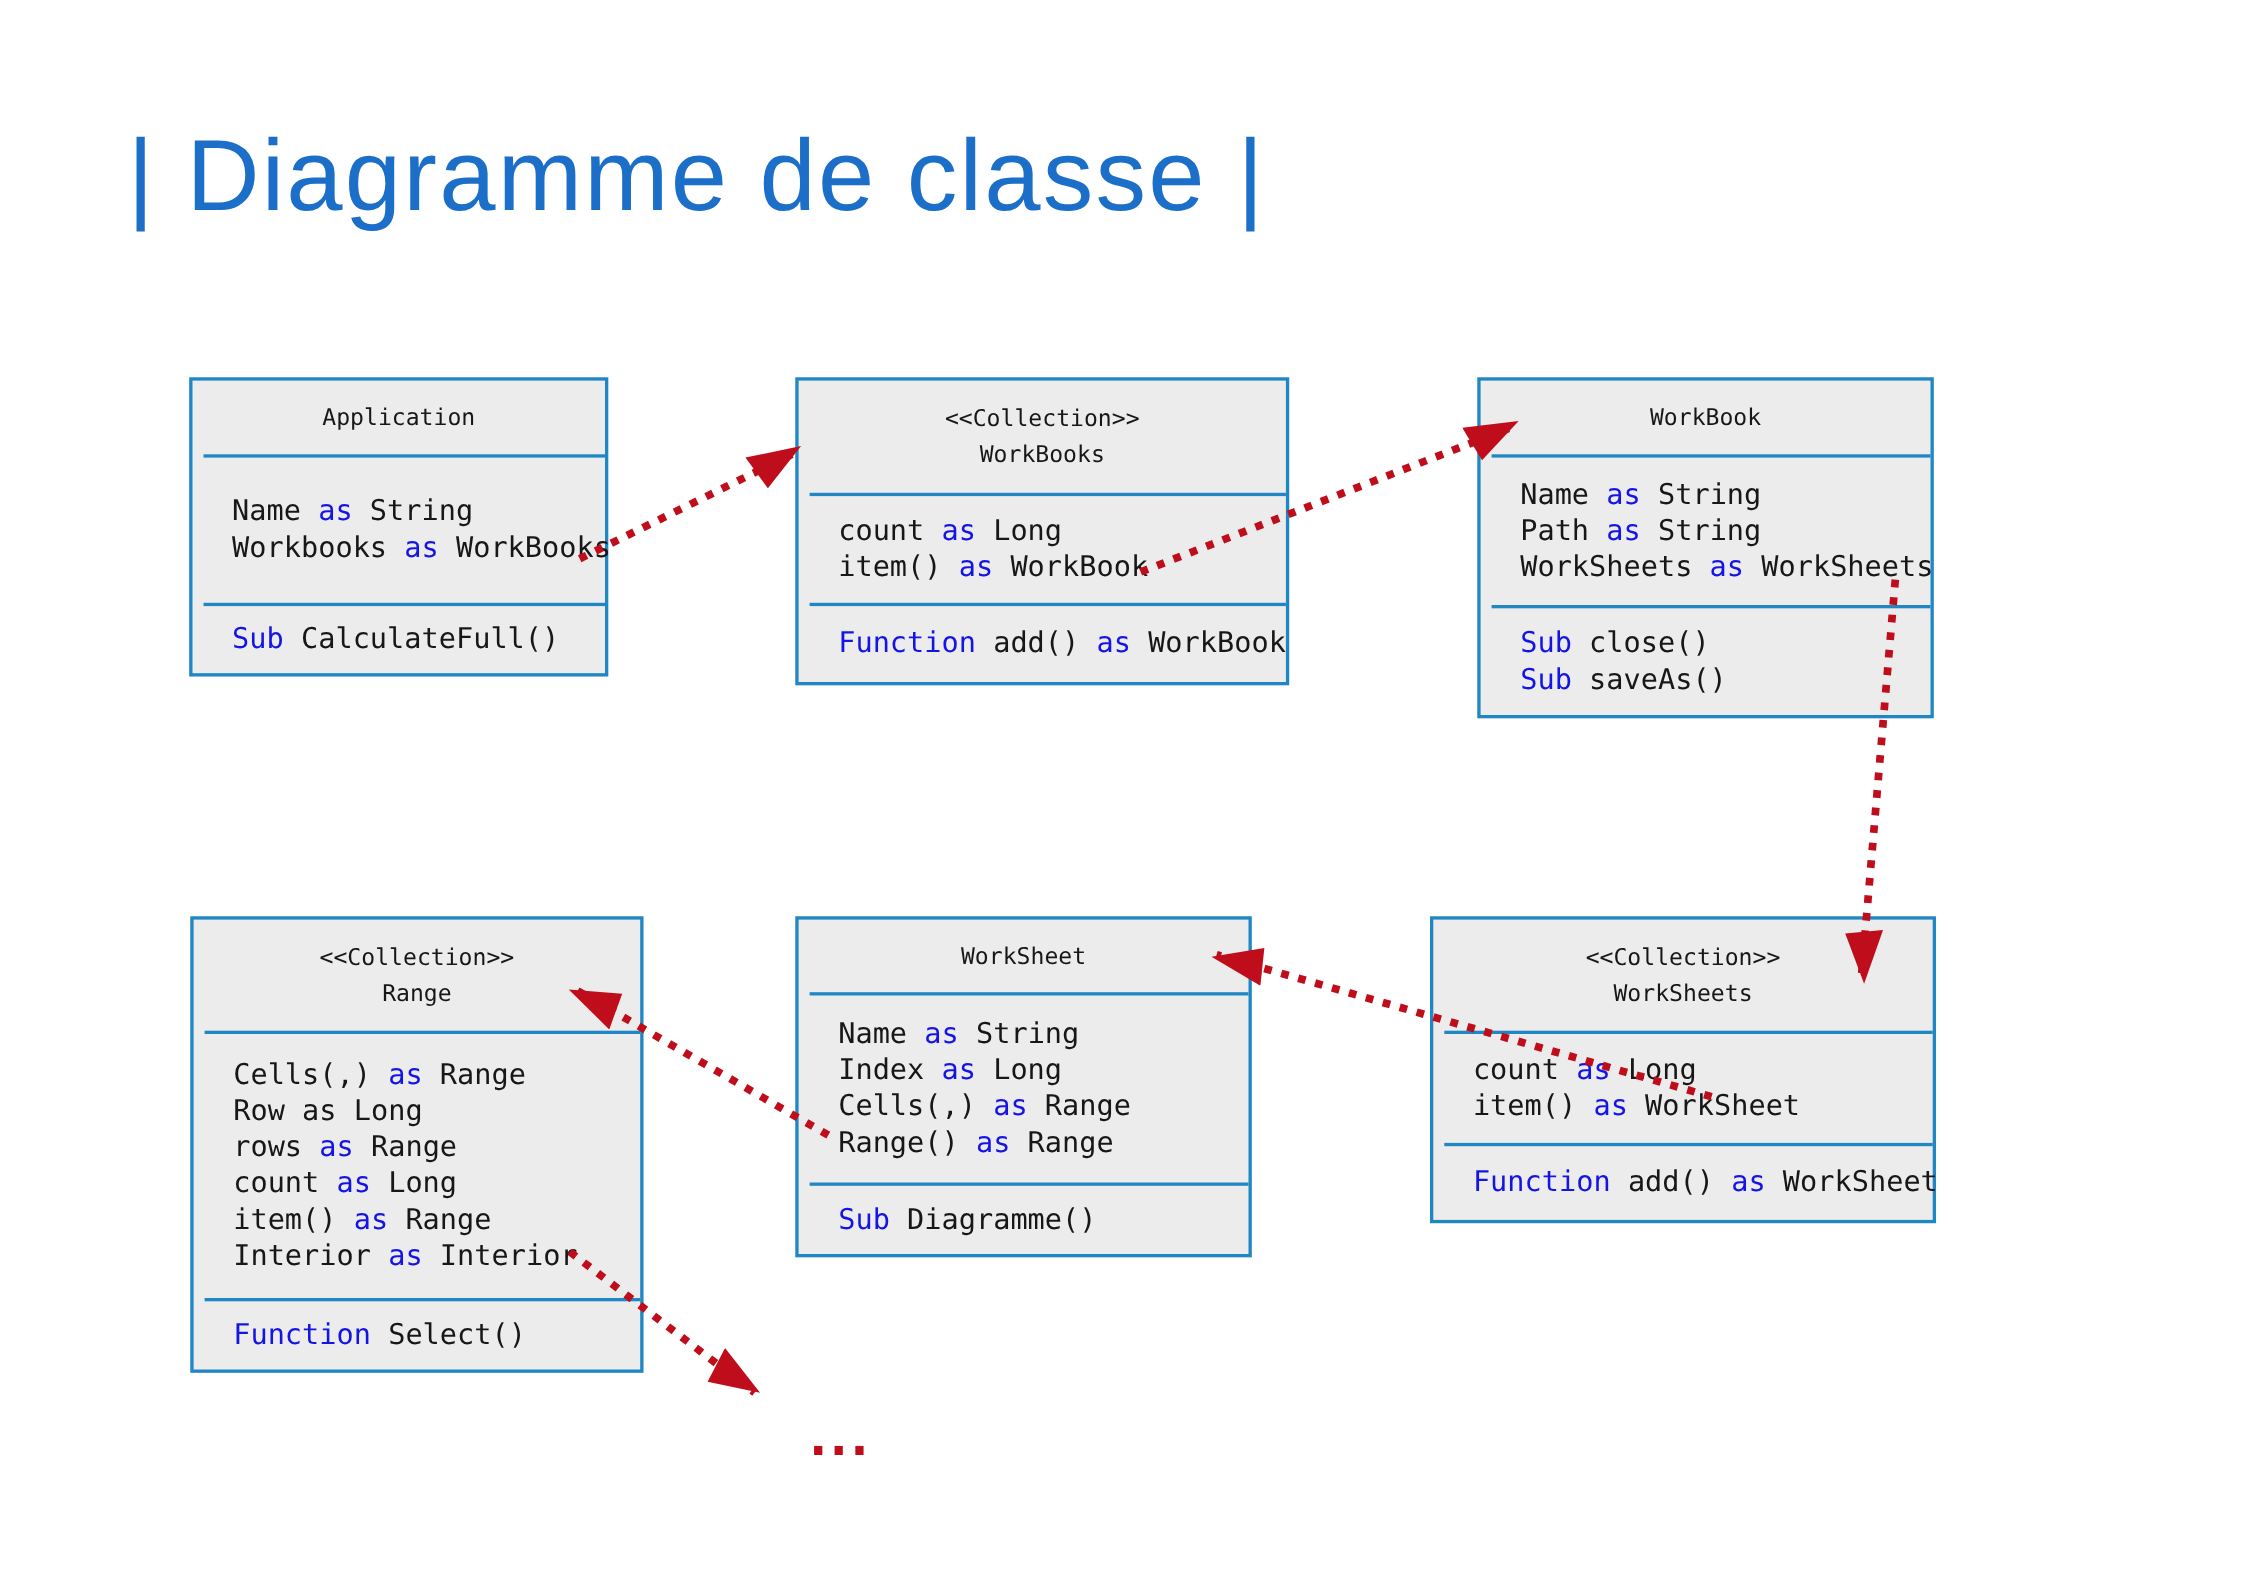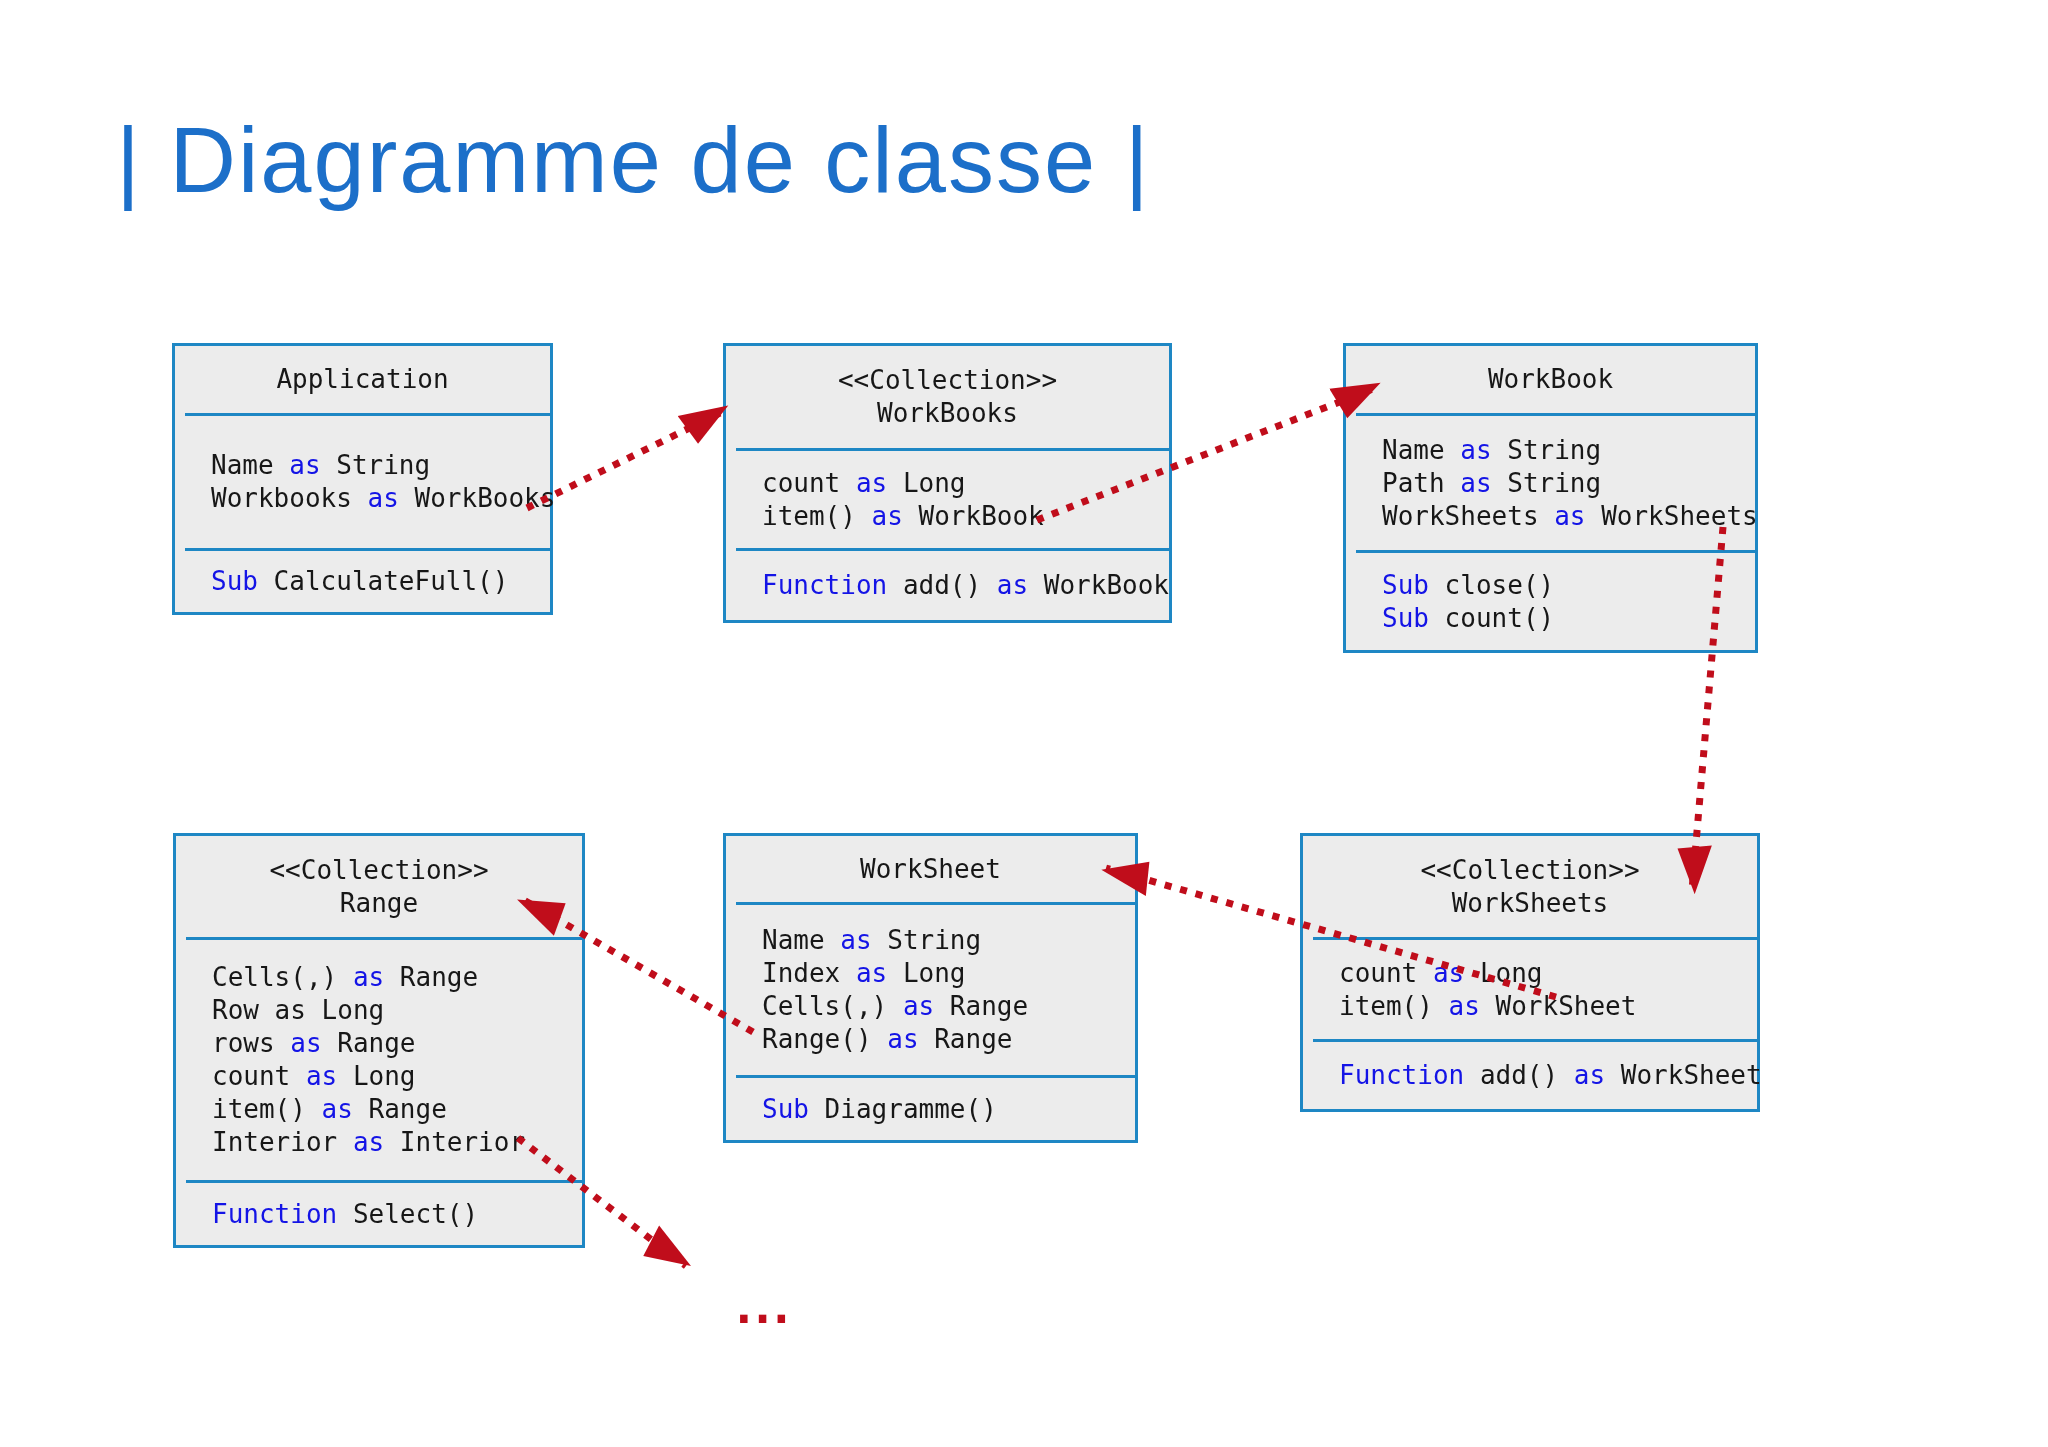--- a/index.html
+++ b/index.html
@@ -4,21 +4,21 @@
 <style>
   html,body{margin:0;padding:0;background:#ffffff;}
   #page{position:relative;width:2048px;height:1447px;background:#ffffff;overflow:hidden;
         font-family:"DejaVu Sans Mono","Liberation Mono",monospace;}
   #slide-title{position:absolute;left:116px;top:108px;width:1200px;
         font-family:"Liberation Sans","DejaVu Sans",sans-serif;
         font-size:92px;font-weight:400;letter-spacing:2px;color:#1c6fc9;white-space:nowrap;}
   .class-box{position:absolute;box-sizing:border-box;border:3px solid #1e87c4;background:#ececec;
         display:flex;flex-direction:column;color:#171717;}
   .c-title{box-sizing:border-box;display:flex;flex-direction:column;justify-content:center;
-        align-items:center;font-size:26px;line-height:33px;text-align:center;}
+        align-items:center;font-size:21px;line-height:33px;text-align:center;}
   .c-attrs,.c-methods{box-sizing:border-box;border-top:3px solid #1e87c4;
         display:flex;flex-direction:column;justify-content:center;margin-left:10px;}
   .c-methods{flex:1;}
   .code-line{font-size:26px;line-height:33px;padding-left:26px;white-space:pre;}
   .kw{color:#1414e6;}
   
   .b-application{left:172px;top:343px;width:381px;height:272px;}
   .b-application .c-title{height:67px;}
   .b-application .c-attrs{height:135px;}
   .b-workbooks{left:723px;top:343px;width:449px;height:280px;}
@@ -81,21 +81,21 @@
 
       <div>WorkBook</div>
     </div>
     <div class="c-attrs">
         <div class="code-line"><span>Name </span><span class="kw">as</span><span> String</span></div>
         <div class="code-line"><span>Path </span><span class="kw">as</span><span> String</span></div>
         <div class="code-line"><span>WorkSheets </span><span class="kw">as</span><span> WorkSheets</span></div>
       </div>
     <div class="c-methods">
         <div class="code-line"><span class="kw">Sub</span><span> close()</span></div>
-        <div class="code-line"><span class="kw">Sub</span><span> count()</span></div>
+        <div class="code-line"><span class="kw">Sub</span><span> saveAs()</span></div>
       </div>
   </div>
 
   <div class="class-box b-range">
     <div class="c-title">
       <div class="stereo">&lt;&lt;Collection&gt;&gt;</div>
       <div>Range</div>
     </div>
     <div class="c-attrs">
         <div class="code-line"><span>Cells(,) </span><span class="kw">as</span><span> Range</span></div>

